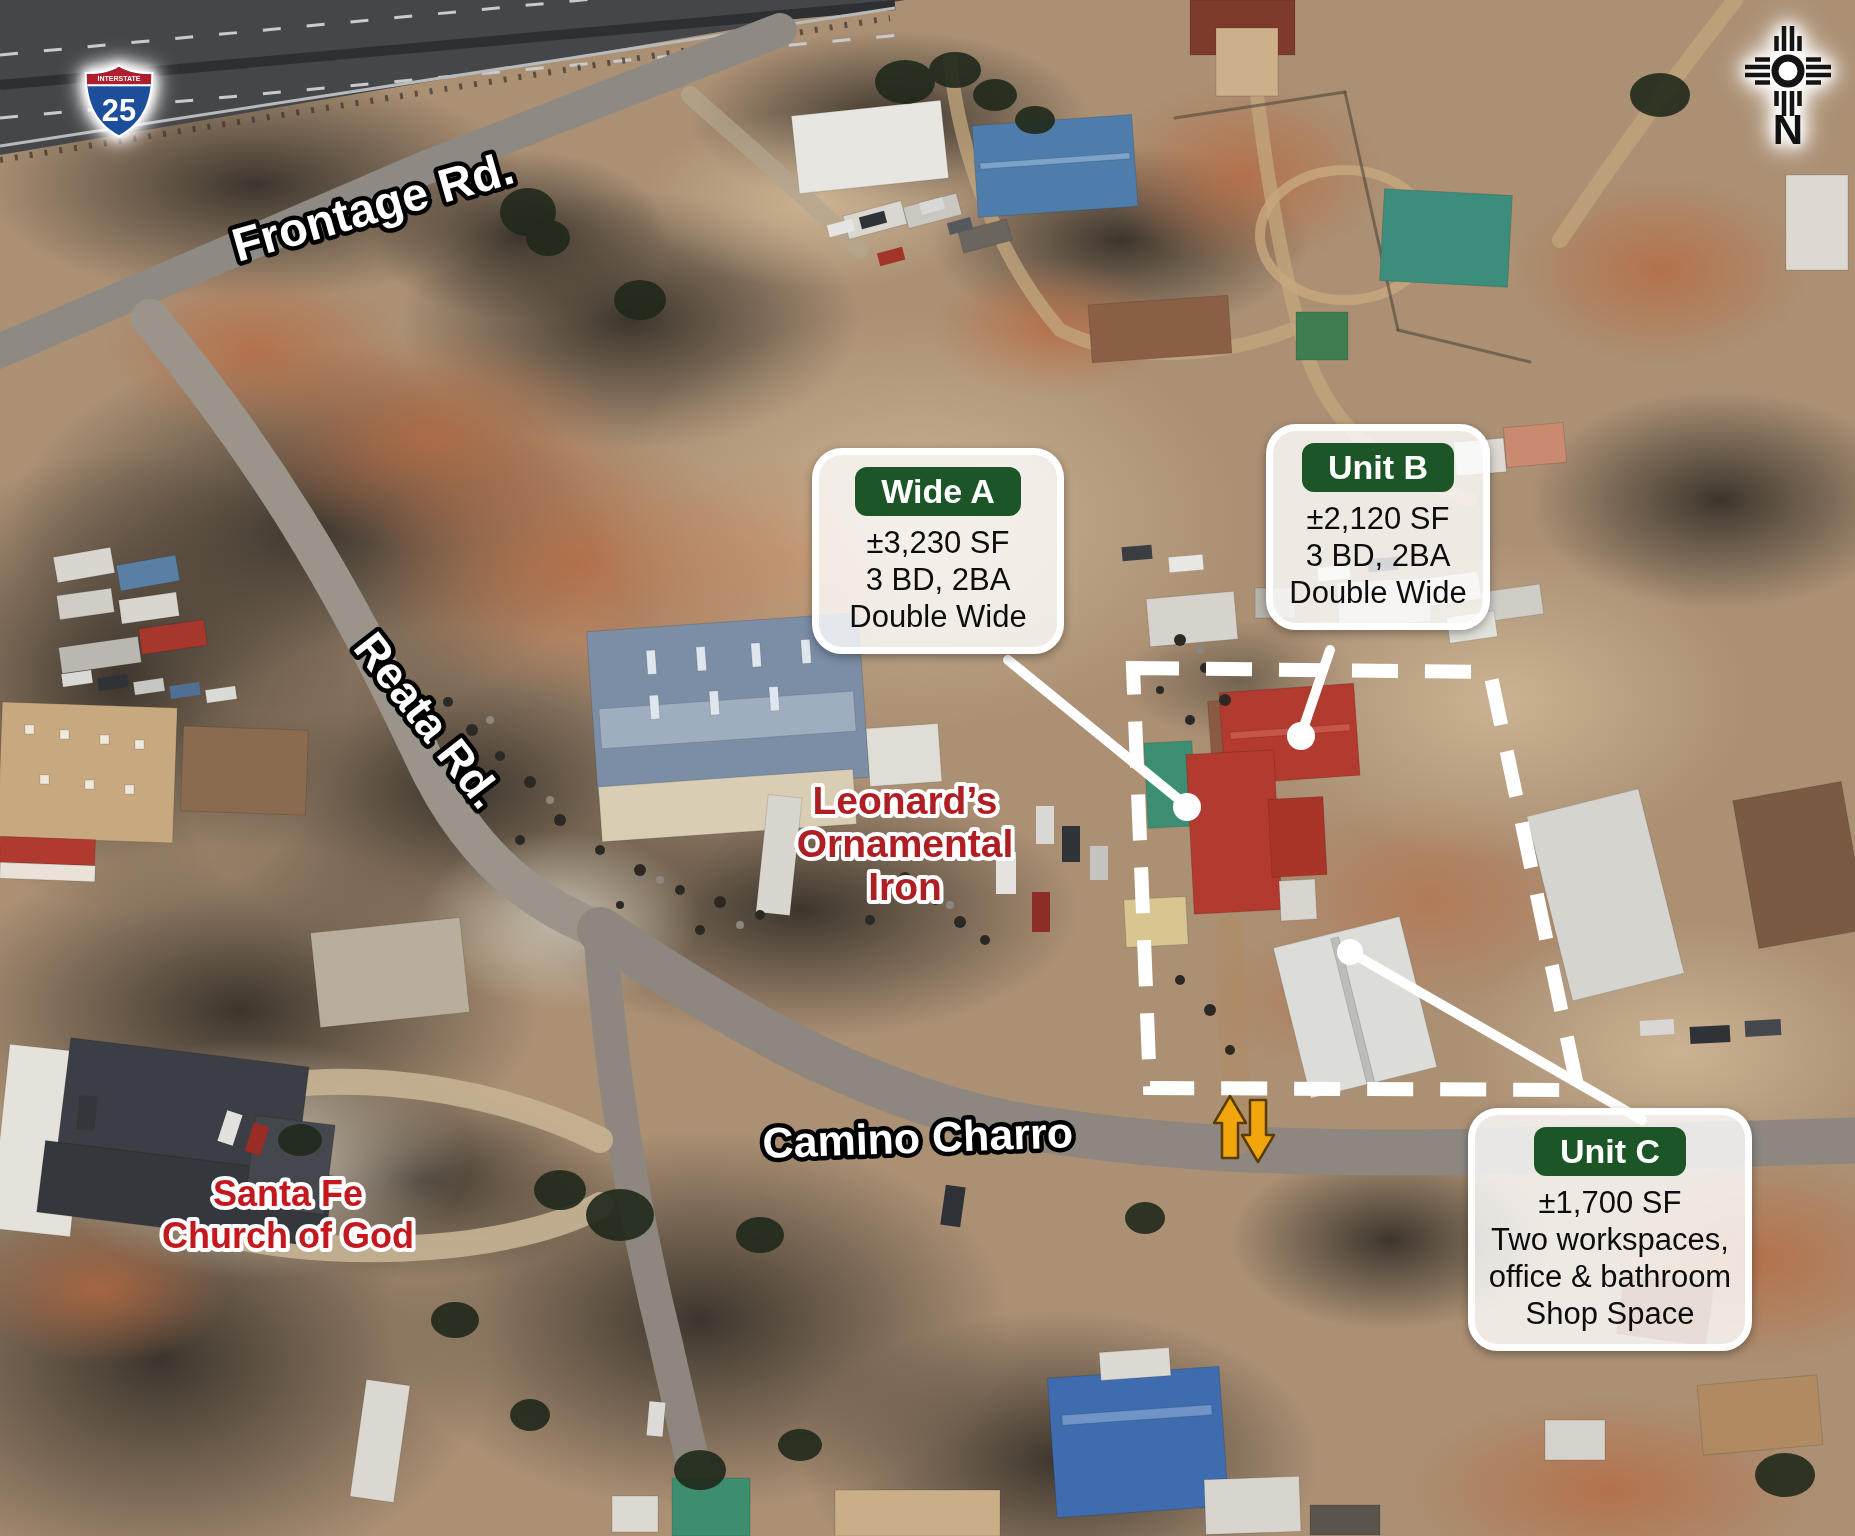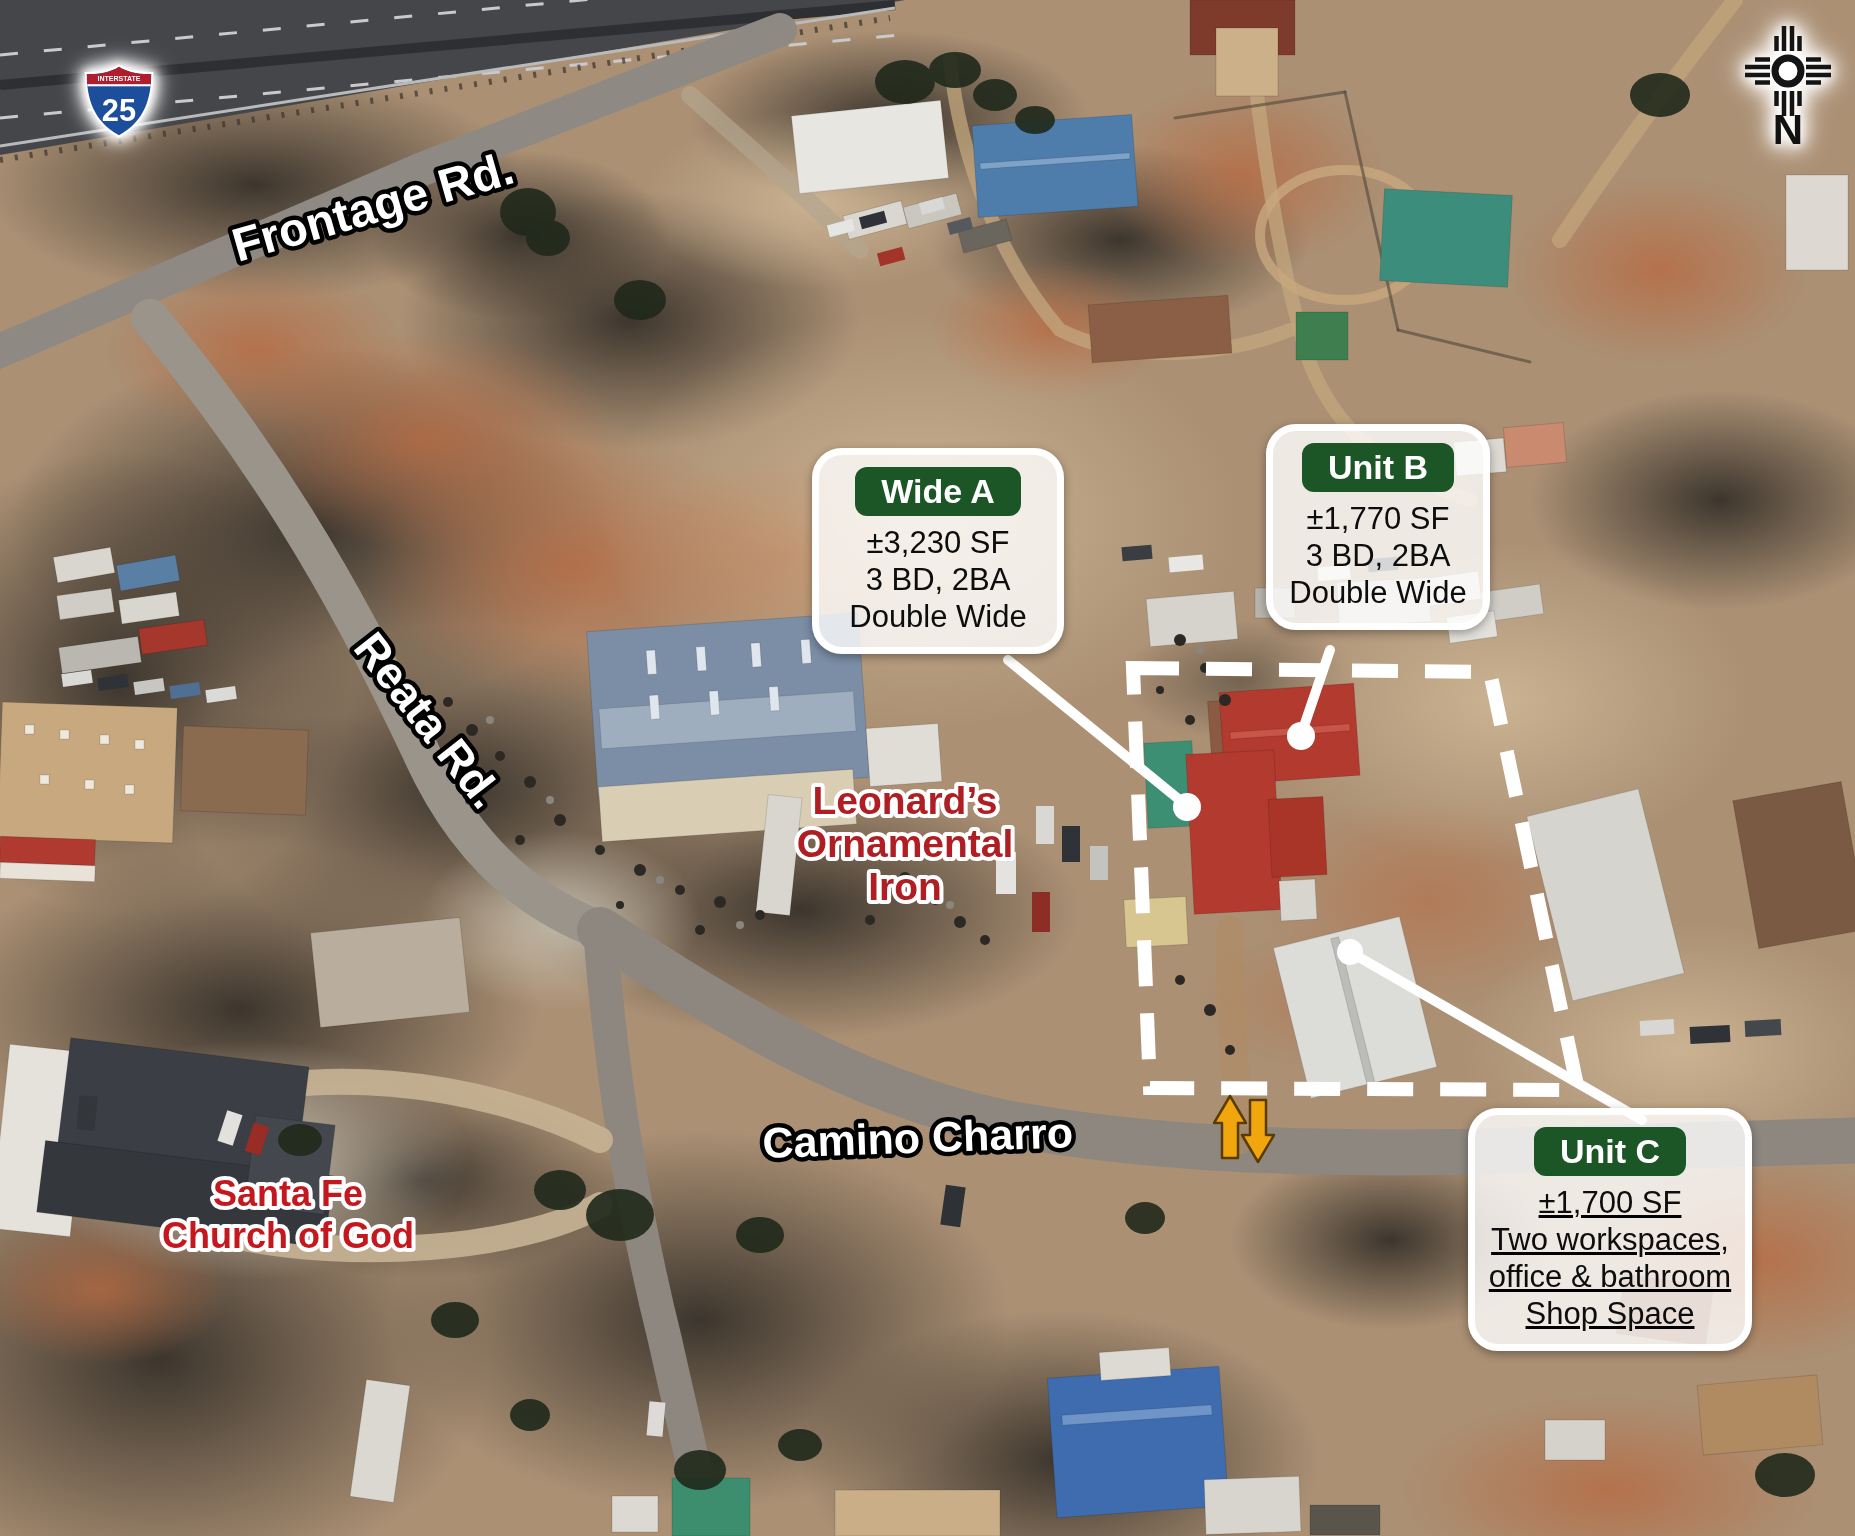--- a/index.html
+++ b/index.html
@@ -341,26 +341,26 @@
 
 <div class="callout" style="left:812px;top:448px;width:252px;">
   <div class="hdr">Wide A</div>
   <div class="ln">±3,230 SF</div>
   <div class="ln">3 BD, 2BA</div>
   <div class="ln">Double Wide</div>
 </div>
 
 <div class="callout" style="left:1266px;top:424px;width:224px;">
   <div class="hdr">Unit B</div>
-  <div class="ln">±1,770 SF</div>
+  <div class="ln">±2,120 SF</div>
   <div class="ln">3 BD, 2BA</div>
   <div class="ln">Double Wide</div>
 </div>
 
-<div class="callout" style="left:1468px;top:1108px;width:284px;text-decoration:underline;">
+<div class="callout" style="left:1468px;top:1108px;width:284px;">
   <div class="hdr">Unit C</div>
   <div class="ln">±1,700 SF</div>
   <div class="ln">Two workspaces,</div>
   <div class="ln">office &amp; bathroom</div>
   <div class="ln">Shop Space</div>
 </div>
 
 <div class="shield">
   <svg viewBox="0 0 100 104" class="svgtxt">
     <defs>

